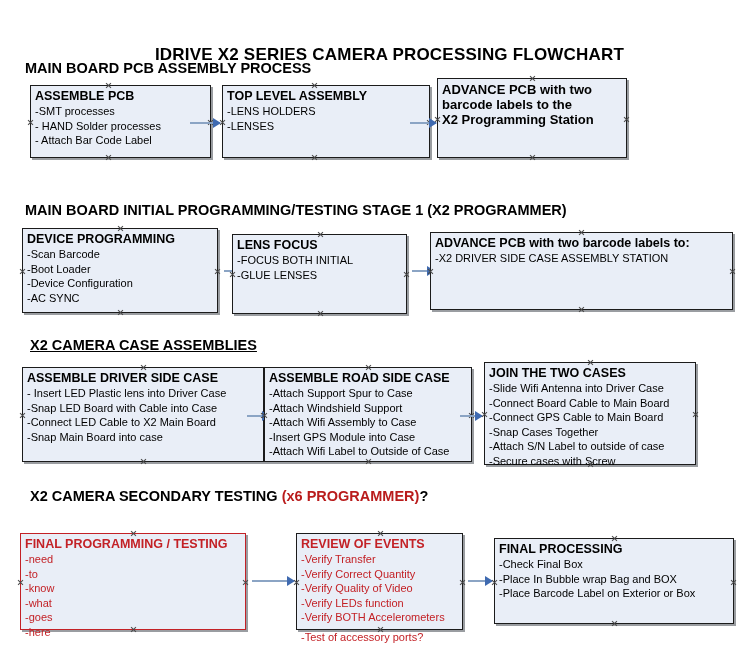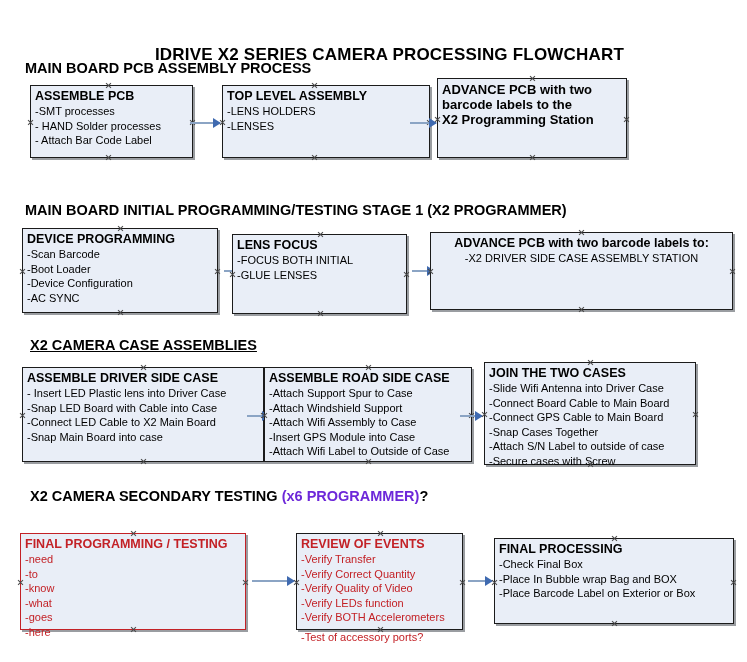--- a/index.html
+++ b/index.html
@@ -31,21 +31,21 @@
     letter-spacing: 0.2px;
     margin-top: 28px;
   }
   .section-head {
     position: absolute;
     font-size: 14.5px;
     font-weight: bold;
     white-space: nowrap;
   }
   .section-head .accent {
-    color: #6d28d9;
+    color: #b91c1c;
   }
   .box {
     position: absolute;
     background: #e9eef7;
     border: 1px solid #1b1b1b;
     box-sizing: border-box;
     box-shadow: 2px 2px 0 0 rgba(120,124,130,0.75);
     padding: 3px 4px 0 4px;
   }
   .box .hdr {
@@ -107,21 +107,21 @@
 <body>
 
 <div id="canvas">
 
   <div class="title">IDRIVE X2  SERIES CAMERA PROCESSING FLOWCHART</div>
 
   <div class="section-head" style="left:25px; top:60px;">
     <span>MAIN BOARD PCB ASSEMBLY PROCESS</span>
   </div>
 
-  <div class="box" style="left:30px; top:85px; width:163px; height:73px;">
+  <div class="box" style="left:30px; top:85px; width:181px; height:73px;">
     <div class="hdr">ASSEMBLE PCB</div>
     <div class="ln"> -SMT processes</div>
     <div class="ln">- HAND Solder processes</div>
     <div class="ln">- Attach Bar Code Label</div>
     <div class="hx" style="left:74px; top:-4px;"></div>
     <div class="hx" style="left:74px; bottom:-4px;"></div>
     <div class="hx" style="left:-4px; top:33px;"></div>
     <div class="hx" style="right:-4px; top:33px;"></div>
   </div>
 
@@ -180,21 +180,21 @@
     <div class="hx" style="left:84px; top:-4px;"></div>
     <div class="hx" style="left:84px; bottom:-4px;"></div>
     <div class="hx" style="left:-4px; top:36px;"></div>
     <div class="hx" style="right:-4px; top:36px;"></div>
   </div>
 
   <div class="conn" style="left:412px; top:270px; width:22px;">
     <span class="head"></span>
   </div>
 
-  <div class="box" style="left:430px; top:232px; width:303px; height:78px;text-align:center;">
+  <div class="box" style="left:430px; top:232px; width:303px; height:78px;">
     <div class="hdr">ADVANCE PCB with two barcode labels to:</div>
     <div class="ln">-X2 DRIVER  SIDE  CASE  ASSEMBLY STATION</div>
     <div class="hx" style="left:147px; top:-4px;"></div>
     <div class="hx" style="left:147px; bottom:-4px;"></div>
     <div class="hx" style="left:-4px; top:35px;"></div>
     <div class="hx" style="right:-4px; top:35px;"></div>
   </div>
 
   <div class="section-head" style="left:30px; top:337px;text-decoration:underline;">
     <span>X2 CAMERA CASE ASSEMBLIES</span>

